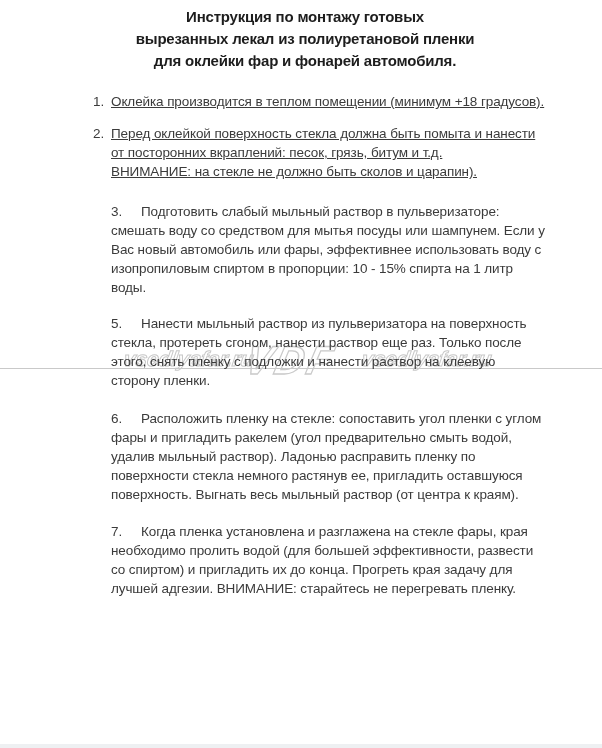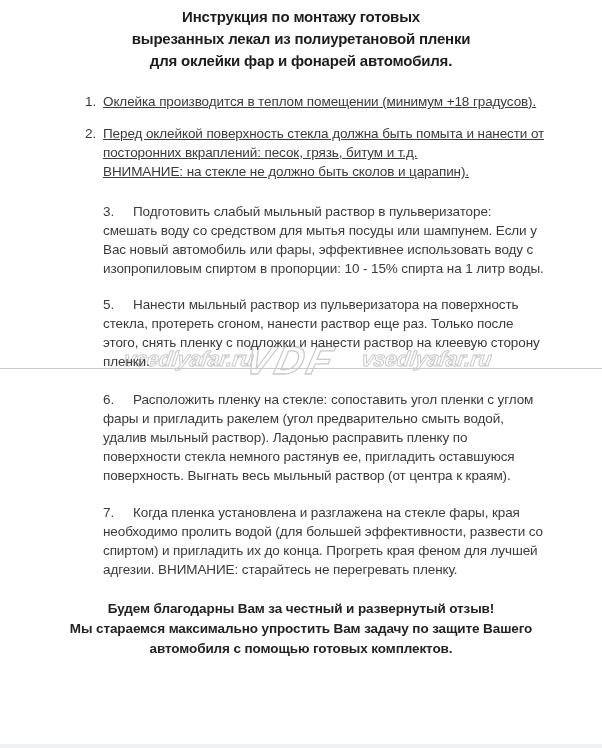--- a/index.html
+++ b/index.html
@@ -16,20 +16,21 @@
     background: #ffffff;
   }
   .content {
     position: relative;
     z-index: 1;
     padding-top: 6px;
     color: #3b3b3b;
     font-size: 13.5px;
     line-height: 19px;
     letter-spacing: -0.1px;
+    margin-left: 8px;
   }
   .doc-title {
     margin: 0;
     text-align: center;
     font-size: 15px;
     line-height: 22px;
     font-weight: 700;
     letter-spacing: -0.2px;
     color: #1d1d1d;
     white-space: pre-line;
@@ -135,24 +136,21 @@
 
     <div class="para gap-17">
       <span class="num">5.</span><span class="body">Нанести мыльный раствор из пульверизатора на поверхность стекла, протереть сгоном, нанести раствор еще раз. Только после этого, снять пленку с подложки и нанести раствор на клеевую сторону пленки.</span>
     </div>
 
     <div class="para gap-19">
       <span class="num">6.</span><span class="body">Расположить пленку на стекле: сопоставить угол пленки с углом фары и пригладить ракелем (угол предварительно смыть водой, удалив мыльный раствор). Ладонью расправить пленку по поверхности стекла немного растянув ее, пригладить оставшуюся поверхность. Выгнать весь мыльный раствор (от центра к краям).</span>
     </div>
 
     <div class="para gap-18">
-      <span class="num">7.</span><span class="body">Когда пленка установлена и разглажена на стекле фары, края необходимо пролить водой (для большей эффективности, развести со спиртом) и пригладить их до конца. Прогреть края феном для лучшей адгезии. ВНИМАНИЕ: старайтесь не перегревать пленку.</span>
+      <span class="num">7.</span><span class="body">Когда пленка установлена и разглажена на стекле фары, края необходимо пролить водой (для большей эффективности, развести со спиртом) и пригладить их до конца. Прогреть края задачу для лучшей адгезии. ВНИМАНИЕ: старайтесь не перегревать пленку.</span>
     </div>
 
-    <div class="closing gap-20">Будем благодарны Вам за честный и развернутый отзыв!
-Мы стараемся максимально упростить Вам задачу по защите Вашего
-автомобиля с помощью готовых комплектов.</div>
 
   </div>
 
   <div class="bottom-bar"></div>
 
 </div>
 
 </body></html>

